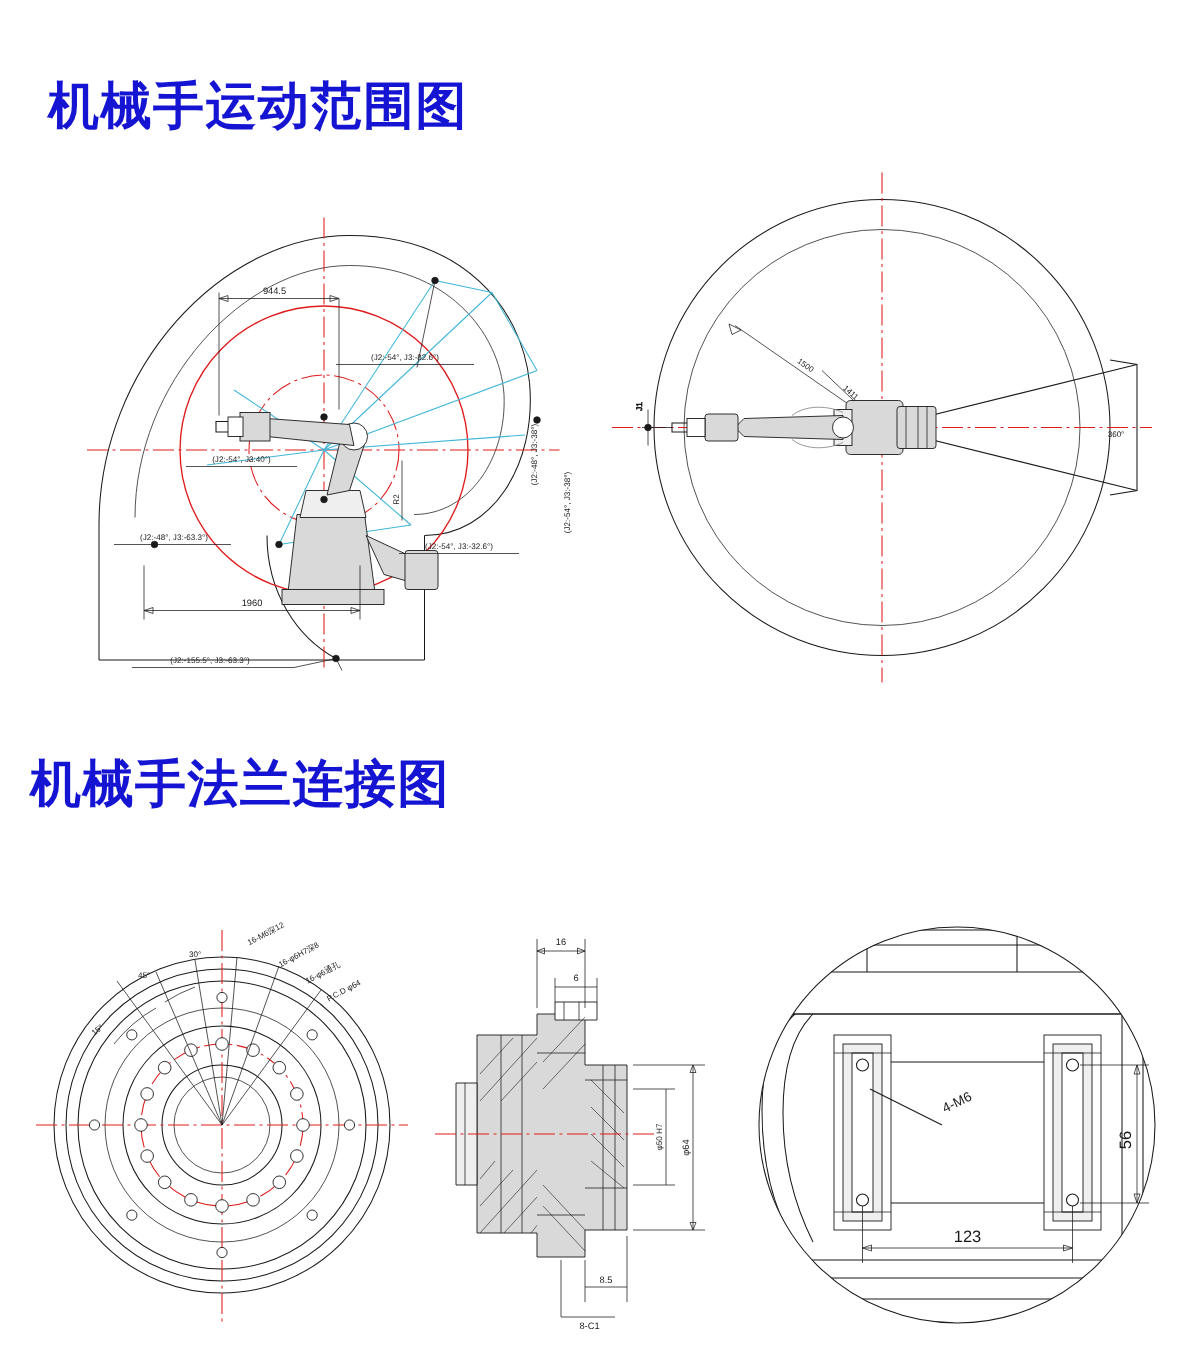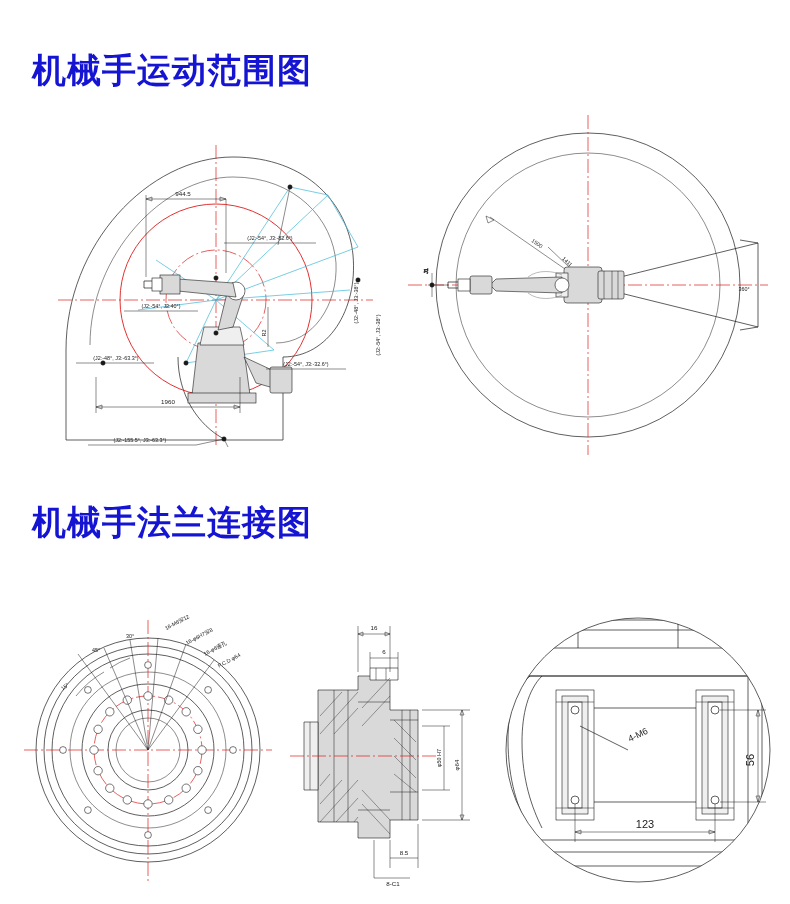--- a/index.html
+++ b/index.html
@@ -16,21 +16,21 @@
   .section-title {
     position: absolute;
     font-family: "Liberation Sans", sans-serif;
     font-weight: bold;
     color: #1414d2;
     font-size: 34px;
     letter-spacing: 1px;
     white-space: nowrap;
   }
   #title-motion { left: 32px; top: 48px; }
-  #title-flange { left: 32px; top: 500px; }
+  #title-flange { left: 20px; top: 500px; }
 
   .diagram-block { position: absolute; }
   #motion-block { left: 28px; top: 95px; width: 740px; height: 360px; }
   #flange-block { left: 18px; top: 590px; width: 760px; height: 300px; }
 
   svg { display: block; overflow: visible; }
 
   .ln   { stroke: #1a1a1a; stroke-width: 0.7; fill: none; }
   .ln-t { stroke: #1a1a1a; stroke-width: 0.5; fill: none; }
   .ctr  { stroke: #e01b1b; stroke-width: 0.7; fill: none;

